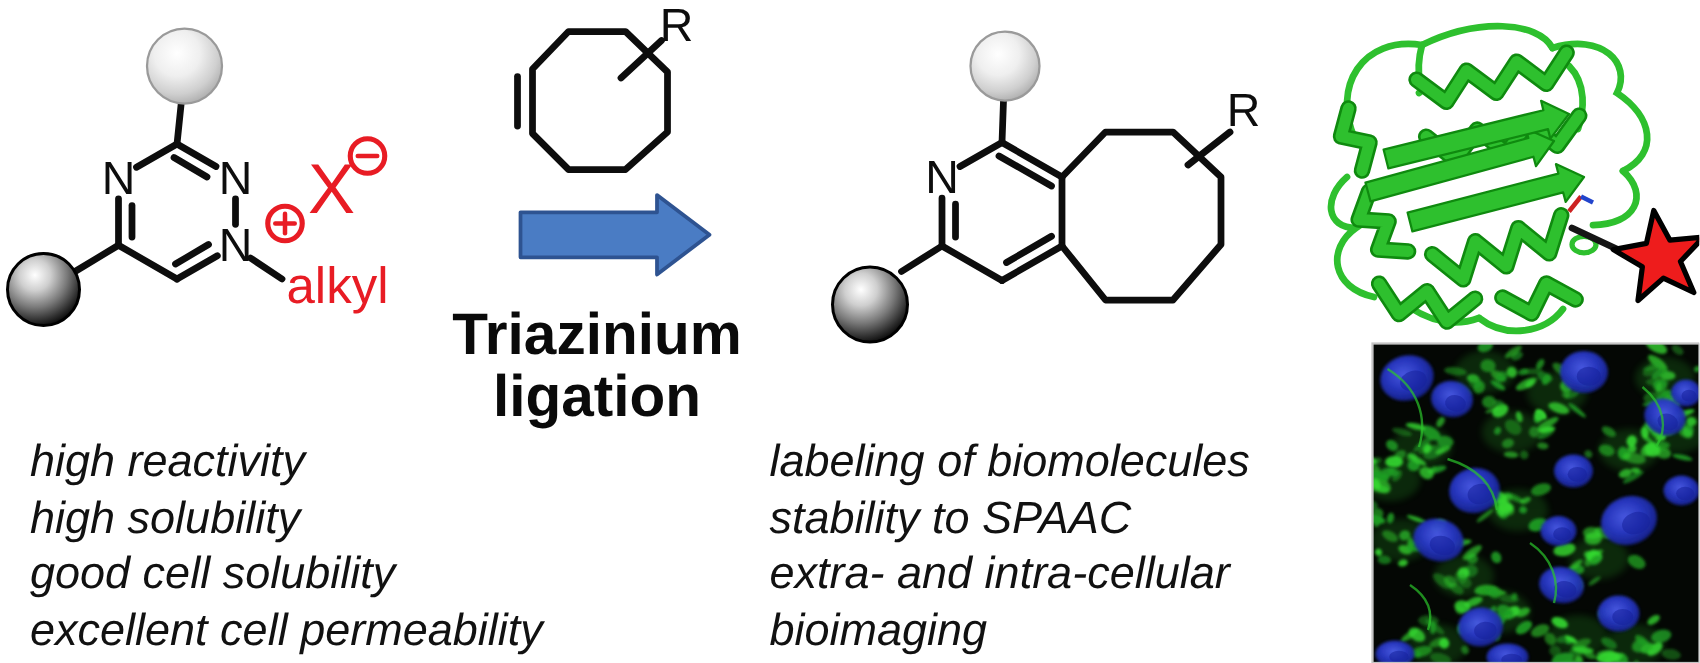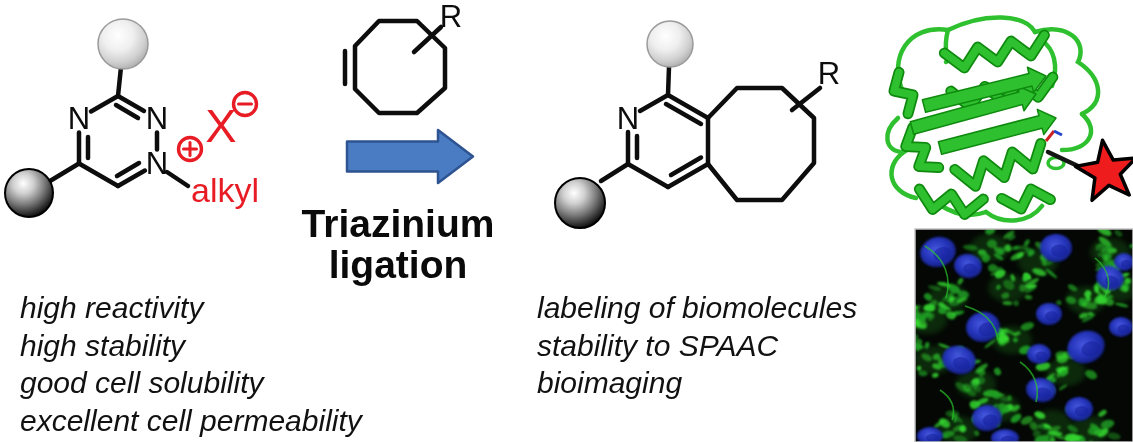--- a/index.html
+++ b/index.html
@@ -10,21 +10,21 @@
   .art{position:absolute;left:0;top:0;}
   .arrow-label{
     position:absolute;left:292px;top:203px;width:212px;text-align:center;
     font-size:39px;font-weight:bold;line-height:41px;color:#0a0a0a;
   }
   .text-list{
     position:absolute;font-style:italic;font-size:30px;line-height:37.5px;color:#111;
     white-space:nowrap;
   }
   .props{left:20px;top:289px;}
-  .apps{left:537px;top:289px;}
+  .apps{left:513px;top:289px;}
 </style>
 </head>
 <body>
 
 <div class="canvas">
 
   <svg class="art" width="1133" height="442" viewBox="0 0 1133 442">
     <defs>
       <radialGradient id="gradLight" cx="40%" cy="33%" r="68%">
         <stop offset="0" stop-color="#ffffff"></stop>
@@ -549,23 +549,24 @@
       </g>
   </svg>
 
   <div class="arrow-label">
     <div>Triazinium</div>
     <div>ligation</div>
   </div>
 
   <div class="text-list props">
     <div>high reactivity</div>
-    <div>high stability</div>
+    <div>high solubility</div>
     <div>good cell solubility</div>
     <div>excellent cell permeability</div>
   </div>
 
   <div class="text-list apps">
     <div>labeling of biomolecules</div>
     <div>stability to SPAAC</div>
+    <div>extra- and intra-cellular</div>
     <div>bioimaging</div>
   </div>
 </div>
 
 </body></html>

